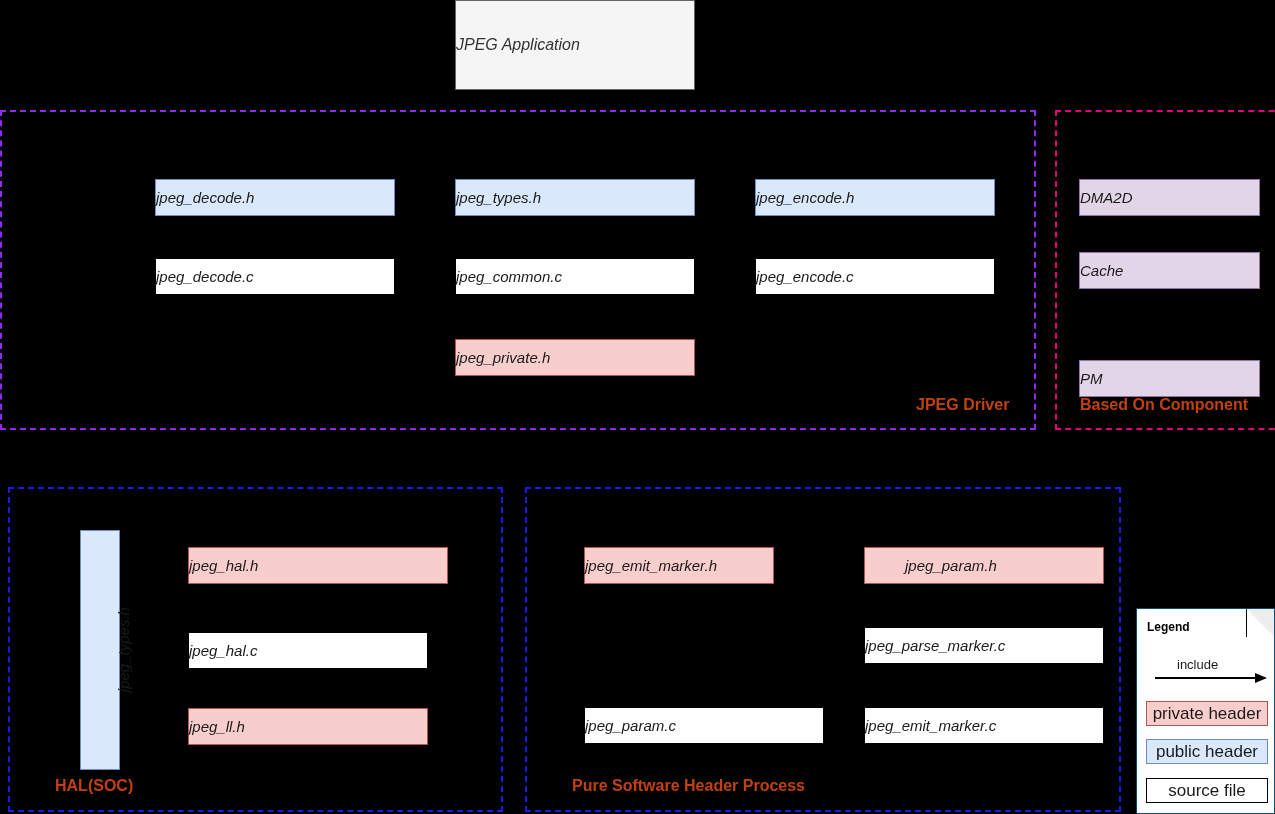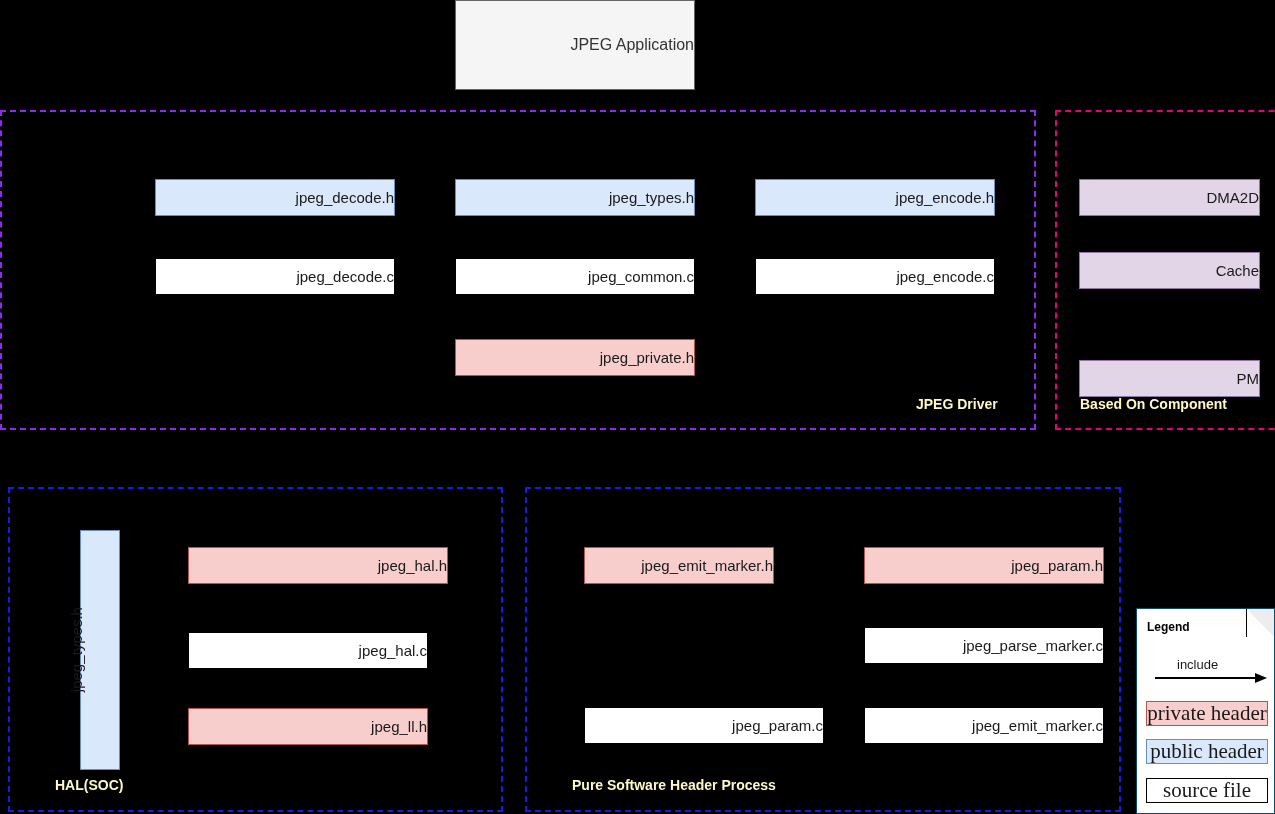--- a/index.html
+++ b/index.html
@@ -18,28 +18,29 @@
     background: #000000;
     overflow: hidden;
   }
 
   
   .box {
     position: absolute;
     box-sizing: border-box;
     display: flex;
     align-items: center;
-    justify-content: flex-end;
+    justify-content: flex-start;
     text-align: center;
     font-size: 15px;
     line-height: 1.15;
     color: #1a1a1a;
     border: 1px solid #6c8ebf;
     background: #dae8fc;
     white-space: nowrap;
+    font-style: italic;
   }
   .box.public  { background:#dae8fc; border-color:#6c8ebf; }
   .box.private { background:#f8cecc; border-color:#b85450; }
   .box.source  { background:#ffffff; border-color:#000000; }
   .box.component { background:#e1d5e7; border-color:#9673a6; }
   .box.app {
     background:#f5f5f5;
     border-color:#666666;
     color:#333333;
     font-size:16px;
@@ -60,23 +61,23 @@
     border-style: dashed;
     border-width: 2px;
     background: transparent;
   }
   .group.purple  { border-color:#8f28f2; }
   .group.magenta { border-color:#e6007e; }
   .group.blue    { border-color:#1a1ae6; }
 
   .group-label {
     position: absolute;
-    font-size: 14px;
+    font-size: 16px;
     font-weight: bold;
-    color: #fef9c3;
+    color: #c2410c;
     white-space: nowrap;
   }
 
   
   .legend {
     position: absolute;
     box-sizing: border-box;
     background: #ffffff;
     border: 1px solid #0c4a6e;
     overflow: visible;
@@ -114,25 +115,24 @@
     color: #1a1a1a;
     white-space: nowrap;
   }
   .legend-arrow-svg { position:absolute; }
   .legend-swatch {
     position: absolute;
     box-sizing: border-box;
     display: flex;
     align-items: center;
     justify-content: center;
-    font-size: 21px;
+    font-size: 17px;
     color: #1a1a1a;
     border: 1px solid #000;
     white-space: nowrap;
-    font-family: Liberation Serif, serif;
   }
   .legend-swatch.private { background:#f8cecc; border-color:#b85450; }
   .legend-swatch.public  { background:#dae8fc; border-color:#6c8ebf; }
   .legend-swatch.source  { background:#ffffff; border-color:#000000; }
 </style>
 </head>
 <body>
 
 <div id="canvas">
 

